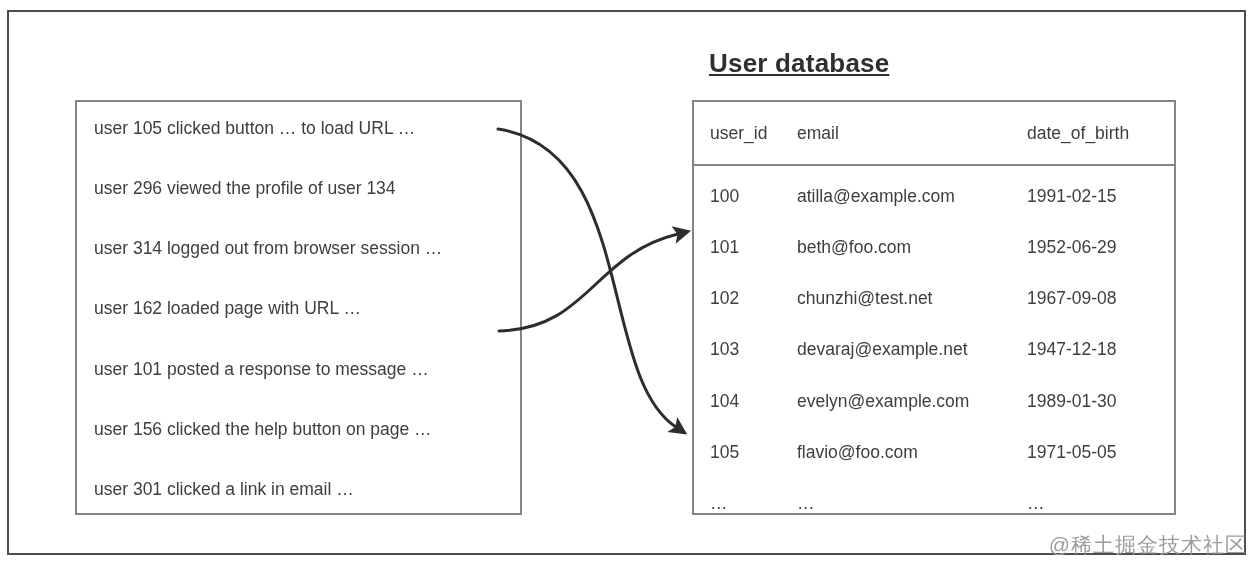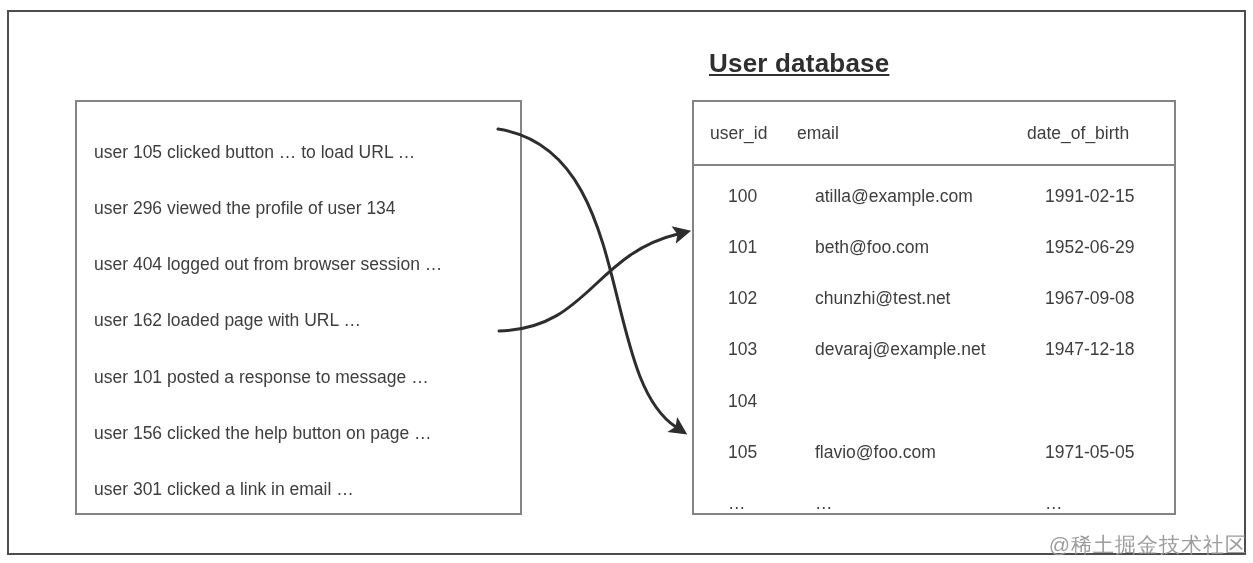--- a/index.html
+++ b/index.html
@@ -47,21 +47,20 @@
     display: flex;
     flex-direction: column;
     justify-content: space-between;
     padding: 16px 8px 14px 17px;
   }
   .event-row {
     font-size: 17.5px;
     color: #3e3e3e;
     line-height: 20px;
     white-space: nowrap;
-    margin-top: 24px;
   }
 
   .db-box {
     position: absolute;
     left: 692px;
     top: 100px;
     width: 484px;
     height: 415px;
     border: 2px solid #848484;
     box-sizing: border-box;
@@ -80,21 +79,21 @@
     align-items: center;
   }
   .db-rows {
     display: flex;
     flex-direction: column;
     justify-content: space-between;
     height: 361px; 
     box-sizing: border-box;
     padding: 20px 0 14px 0;
   }
-  .db-row { line-height: 20px; margin-left: 18px; }
+  .db-row { line-height: 20px; }
   .db-cell { white-space: nowrap; }
 
   .arrows-svg {
     position: absolute;
     left: 0; top: 0;
     width: 1253px;
     height: 563px;
     pointer-events: none;
   }
 
@@ -114,21 +113,21 @@
 <div class="canvas">
 
   <div class="outer-frame"></div>
 
 
   <div class="panel-title right">User database</div>
 
   <div class="events-box">
     <div class="event-row">user 105 clicked button … to load URL …</div>
     <div class="event-row">user 296 viewed the profile of user 134</div>
-    <div class="event-row">user 404 logged out from browser session …</div>
+    <div class="event-row">user 314 logged out from browser session …</div>
     <div class="event-row">user 162 loaded page with URL …</div>
     <div class="event-row">user 101 posted a response to message …</div>
     <div class="event-row">user 156 clicked the help button on page …</div>
     <div class="event-row">user 301 clicked a link in email …</div>
   </div>
 
   <div class="db-box">
     <div class="db-grid db-header">
       <div class="db-cell">user_id</div>
       <div class="db-cell">email</div>
@@ -150,20 +149,22 @@
         <div class="db-cell">chunzhi@test.net</div>
         <div class="db-cell">1967-09-08</div>
       </div>
       <div class="db-grid db-row">
         <div class="db-cell">103</div>
         <div class="db-cell">devaraj@example.net</div>
         <div class="db-cell">1947-12-18</div>
       </div>
       <div class="db-grid db-row">
         <div class="db-cell">104</div>
+        <div class="db-cell">evelyn@example.com</div>
+        <div class="db-cell">1989-01-30</div>
       </div>
       <div class="db-grid db-row">
         <div class="db-cell">105</div>
         <div class="db-cell">flavio@foo.com</div>
         <div class="db-cell">1971-05-05</div>
       </div>
       <div class="db-grid db-row">
         <div class="db-cell">…</div>
         <div class="db-cell">…</div>
         <div class="db-cell">…</div>

